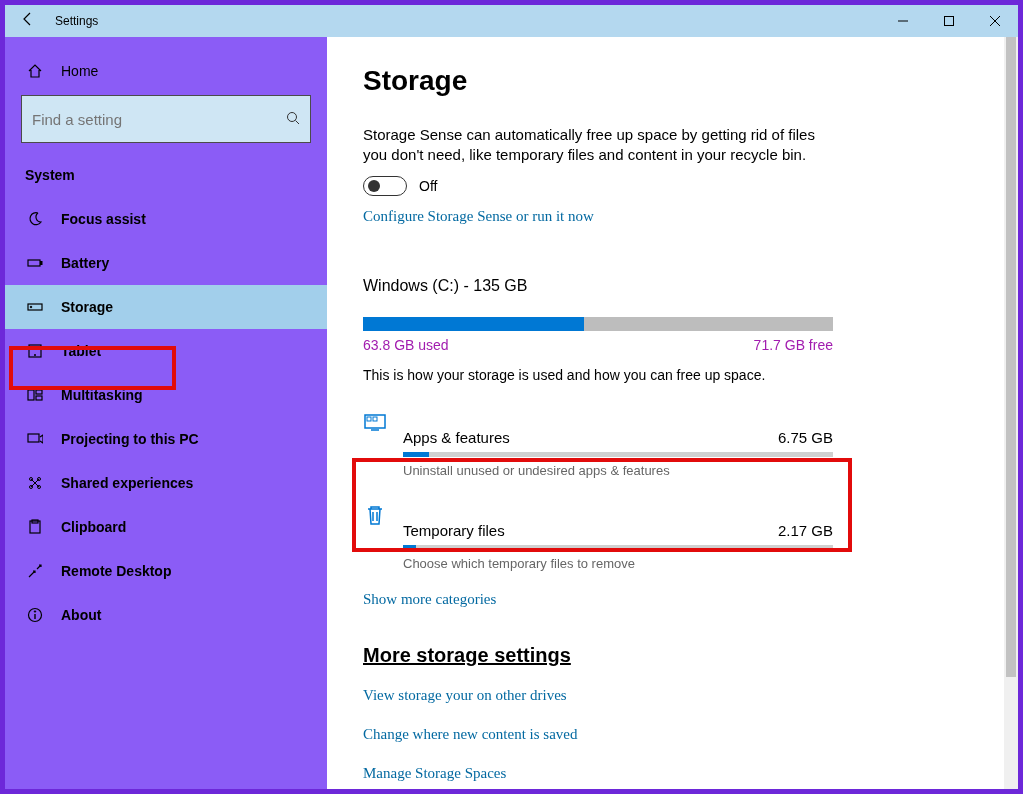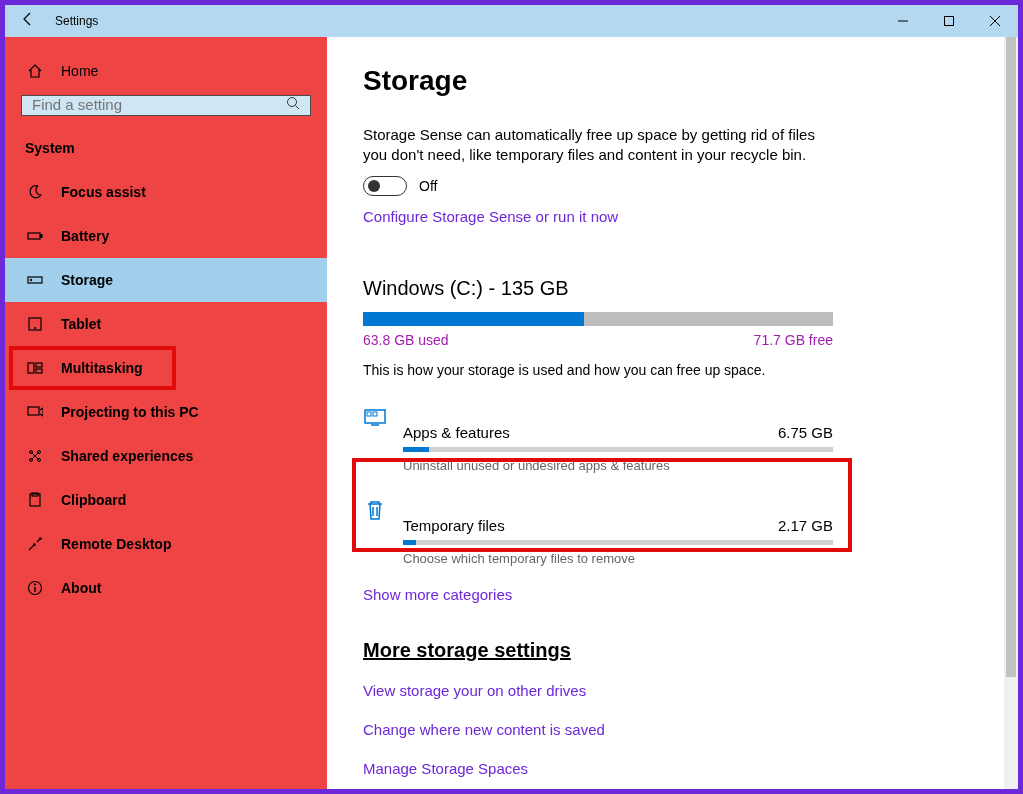--- a/index.html
+++ b/index.html
@@ -7,44 +7,44 @@
   .window { width: 1023px; height: 794px; border: 5px solid #6d28d9; display: flex; flex-direction: column; background: #fff; }
   .titlebar { height: 32px; display: flex; align-items: center; background: #b4d8ef; border-bottom: 0; }
   .titlebar .back { width: 46px; text-align: center; font-size: 16px; }
   .titlebar .title { flex: 1; font-size: 12px; padding-left: 4px; }
   .titlebar .win-controls { display: flex; }
   .titlebar .win-btn { width: 46px; height: 32px; display: flex; align-items: center; justify-content: center; font-size: 12px; }
   .titlebar .win-btn svg { width: 10px; height: 10px; }
 
   .body { flex: 1; display: flex; overflow: hidden; }
 
-  .sidebar { width: 322px; background: #ef4444; padding-top: 18px; display: flex; flex-direction: column; }
+  .sidebar { width: 322px; background: #8b5cf6; padding-top: 18px; display: flex; flex-direction: column; }
   .home-row { display: flex; align-items: center; padding: 8px 20px 8px 22px; gap: 18px; font-size: 14px; }
   .home-row .icon { width: 16px; display: flex; justify-content: center; }
   .search-wrap { padding: 8px 16px 18px 16px; }
-  .search { width: 290px; height: 21px; border: 1px solid #4b4b4b; background: #cfe6f4; display: flex; align-items: flex-start; padding: 0 10px; }
+  .search { width: 290px; height: 48px; border: 1px solid #4b4b4b; background: #cfe6f4; display: flex; align-items: center; padding: 0 10px; }
   .search input { flex: 1; border: none; background: transparent; font-size: 15px; color: #555; outline: none; }
   .search .sicon { font-size: 14px; color: #333; }
   .section-title { font-weight: 600; font-size: 14px; padding: 6px 20px 14px 20px; }
   .nav { display: flex; flex-direction: column; font-weight: bold; }
   .nav-item { display: flex; align-items: center; gap: 18px; padding: 14px 20px 14px 22px; font-size: 14px; position: relative; }
   .nav-item .icon { width: 16px; display: flex; justify-content: center; }
   .nav-item.active { background: #a2cfeb; }
   .highlight-box { position: absolute; border: 4px solid #e20b0b; pointer-events: none; }
   .hl-storage { left: 9px; top: 346px; width: 167px; height: 44px; }
 
   .content { flex: 1; overflow-y: auto; padding: 28px 36px 20px 36px; position: relative; }
   .content h1 { font-size: 28px; font-weight: 600; margin-bottom: 28px; }
   .desc { font-size: 15px; max-width: 460px; line-height: 1.35; margin-bottom: 10px; color: #000; }
   .toggle-row { display: flex; align-items: center; gap: 12px; margin-bottom: 12px; }
   .toggle { width: 44px; height: 20px; border: 1px solid #333; border-radius: 10px; position: relative; background: #fff; }
   .toggle .knob { width: 12px; height: 12px; background: #333; border-radius: 50%; position: absolute; top: 3px; left: 4px; }
-  .link { color: #6d28d9; font-size: 15px; cursor: pointer; }
-
-  .drive-title { font-size: 20px; font-weight: 400; margin-top: 52px; margin-bottom: 12px; }
+  .link { color: #0369a1; font-size: 15px; cursor: pointer; font-family: Liberation Serif, serif; }
+
+  .drive-title { font-size: 16px; font-weight: 400; margin-top: 52px; margin-bottom: 22px; }
   .bar-outer { width: 470px; height: 14px; background: #bdbdbd; position: relative; }
   .bar-fill { position: absolute; left: 0; top: 0; height: 100%; background: #0078d4; }
   .bar-labels { display: flex; justify-content: space-between; width: 470px; color: #a21caf; font-size: 14px; margin-top: 6px; margin-bottom: 14px; align-items: flex-end; }
   .subdesc { font-size: 14px; margin-bottom: 22px; }
 
   .category { display: flex; gap: 16px; width: 470px; margin-bottom: 20px; padding-top: 4px; }
   .cat-icon { width: 24px; display: flex; justify-content: center; padding-top: 2px; }
   .cat-body { flex: 1; }
   .cat-head { display: flex; justify-content: space-between; font-size: 15px; margin-top: 20px; }
   .cat-bar { height: 5px; background: #d0d0d0; margin-top: 6px; position: relative; }

